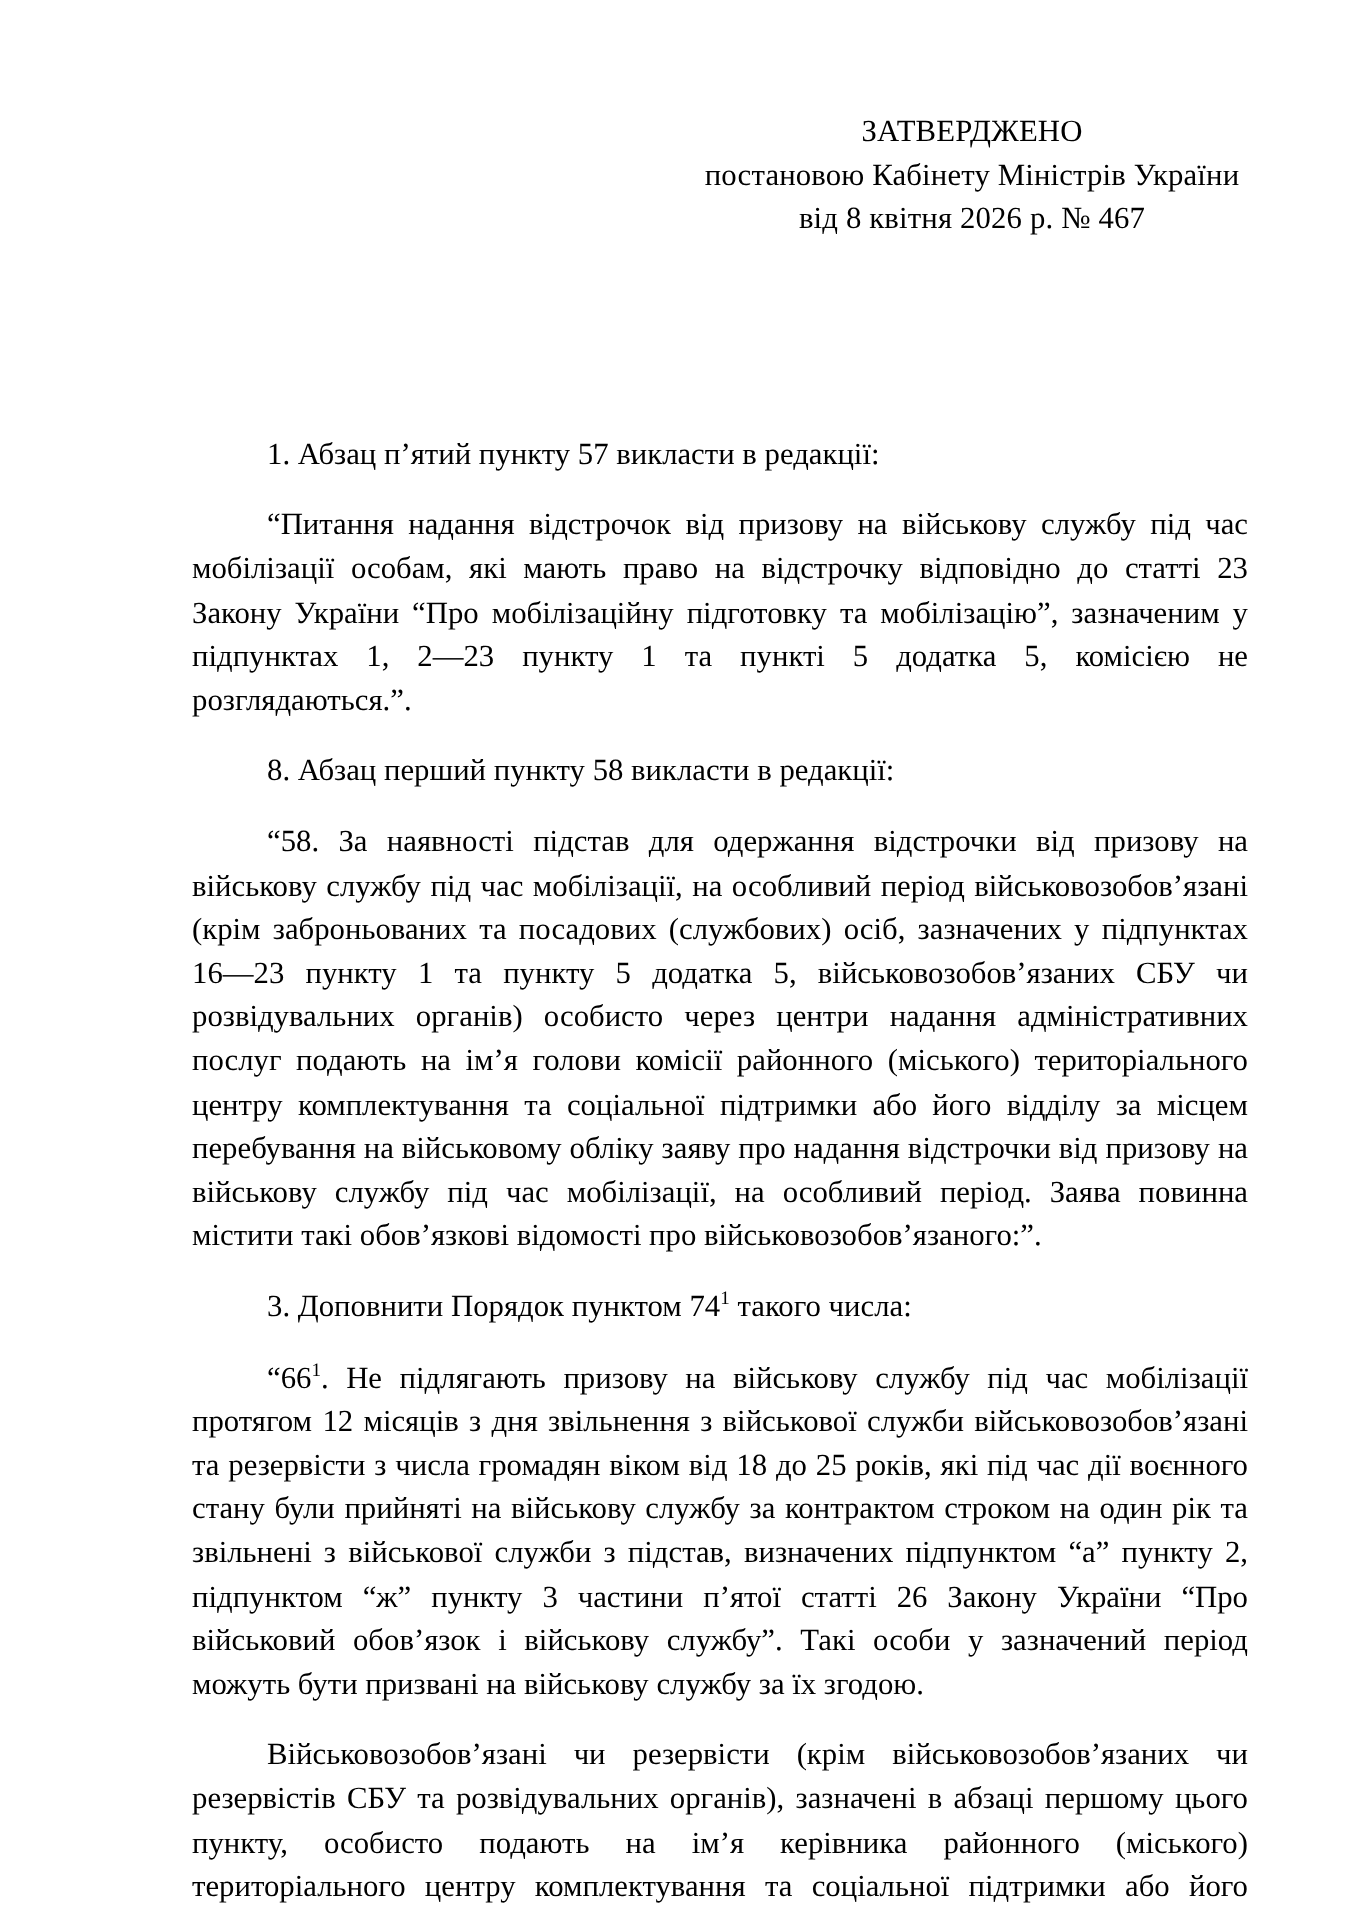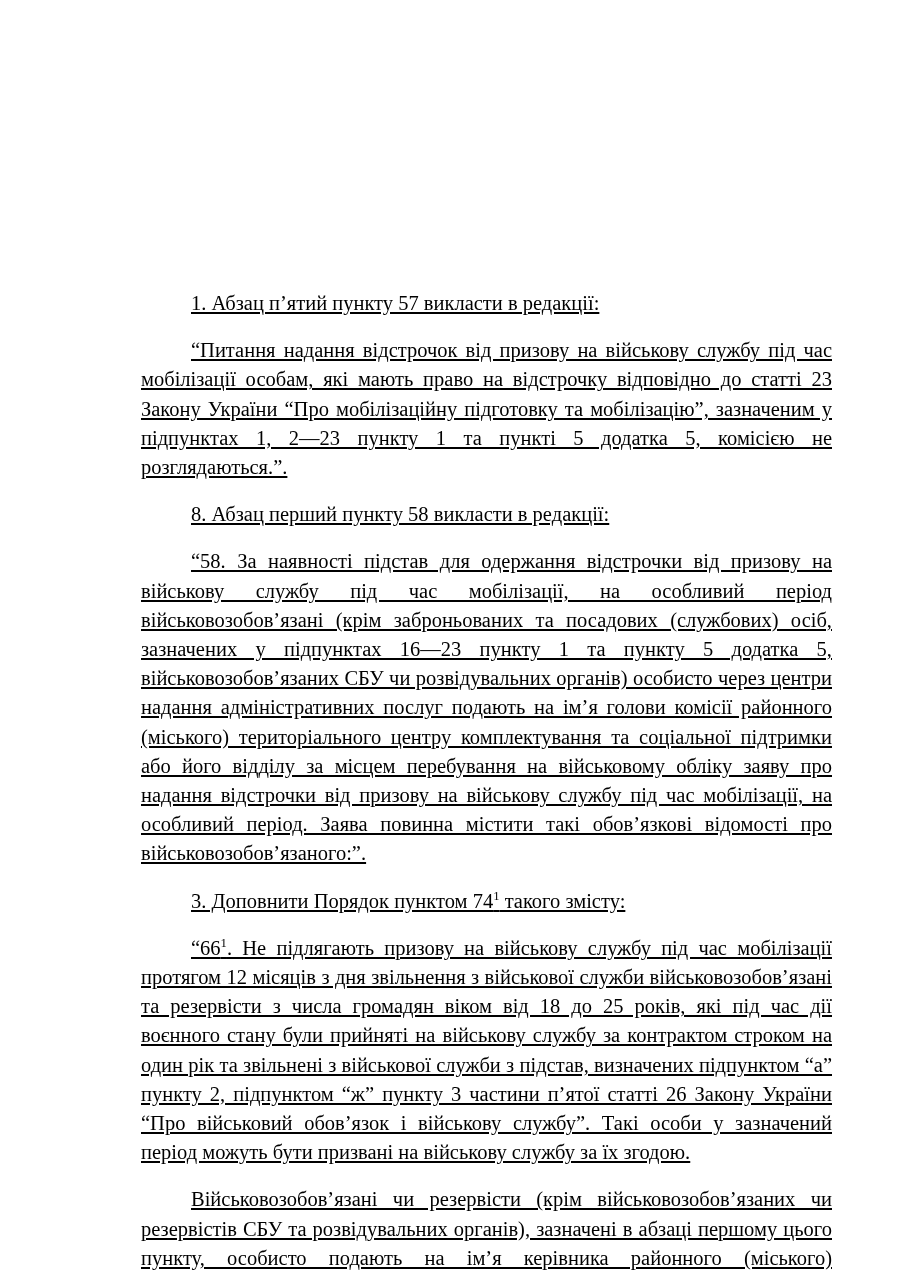--- a/index.html
+++ b/index.html
@@ -63,63 +63,67 @@
   
   .body-text {
     position: absolute;
     left: 128px;
     top: 289px;
     width: 704px;
     font-size: 20.5px;
     line-height: 29.2px;
   }
   p.para {
-    margin: 0 0 0 13px;
+    margin: 0 0 0 0;
     text-align: justify;
     text-justify: inter-word;
     text-indent: 50px;
     hyphens: none;
-    text-decoration: underline;
   }
   p.para.numbered {
     text-align: left;
   }
   .gap {
     display: block;
     height: 18px;
   }
   sup {
     font-size: 0.62em;
     vertical-align: super;
     line-height: 0;
   }
   
 </style>
 </head>
 <body>
 
 <div class="page">
 
+  <div class="approval-block">
+    <span class="approval-line">ЗАТВЕРДЖЕНО</span>
+    <span class="approval-line">постановою Кабінету Міністрів України</span>
+    <span class="approval-line">від 8 квітня 2026 р. № 467</span>
+  </div>
 
   <div class="title-block">
   </div>
 
   <div class="body-text">
 
     <p class="para numbered">1. Абзац п’ятий пункту 57 викласти в редакції:</p>
     <span class="gap"></span>
     <p class="para">“Питання надання відстрочок від призову на військову службу під час мобілізації особам, які мають право на відстрочку відповідно до статті 23 Закону України “Про мобілізаційну підготовку та мобілізацію”, зазначеним у підпунктах 1, 2—23 пункту 1 та пункті 5 додатка 5, комісією не розглядаються.”.</p>
 
     <span class="gap"></span>
     <p class="para numbered">8. Абзац перший пункту 58 викласти в редакції:</p>
     <span class="gap"></span>
     <p class="para">“58. За наявності підстав для одержання відстрочки від призову на військову службу під час мобілізації, на особливий період військовозобов’язані (крім заброньованих та посадових (службових) осіб, зазначених у підпунктах 16—23 пункту 1 та пункту 5 додатка 5, військовозобов’язаних СБУ чи розвідувальних органів) особисто через центри надання адміністративних послуг подають на ім’я голови комісії районного (міського) територіального центру комплектування та соціальної підтримки або його відділу за місцем перебування на військовому обліку заяву про надання відстрочки від призову на військову службу під час мобілізації, на особливий період. Заява повинна містити такі обов’язкові відомості про військовозобов’язаного:”.</p>
 
     <span class="gap"></span>
-    <p class="para numbered"><span>3. Доповнити Порядок пунктом 74</span><sup>1</sup><span> такого змісту:</span></p>
+    <p class="para numbered"><span>3. Доповнити Порядок пунктом 74</span><sup>1</sup><span> такого числа:</span></p>
     <span class="gap"></span>
     <p class="para"><span>“66</span><sup>1</sup><span>. Не підлягають призову на військову службу під час мобілізації протягом 12 місяців з дня звільнення з військової служби військовозобов’язані та резервісти з числа громадян віком від 18 до 25 років, які під час дії воєнного стану були прийняті на військову службу за контрактом строком на один рік та звільнені з військової служби з підстав, визначених підпунктом “а” пункту 2, підпунктом “ж” пункту 3 частини п’ятої статті 26 Закону України “Про військовий обов’язок і  військову службу”. Такі особи у зазначений період можуть бути призвані на військову службу за їх згодою.</span></p>
 
     <span class="gap"></span>
     <p class="para">Військовозобов’язані чи резервісти (крім військовозобов’язаних чи резервістів СБУ та розвідувальних органів), зазначені в абзаці першому цього пункту, особисто подають на ім’я керівника районного (міського) територіального центру комплектування та соціальної підтримки або його відділу за місцем перебування на військовому обліку заяву  про надання відстрочки від призову на військову службу під час мобілізації, на</p>
 
   </div>
 
 </div>
 

